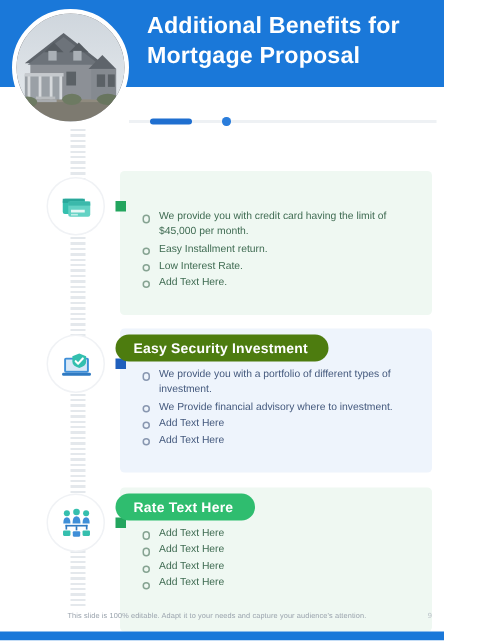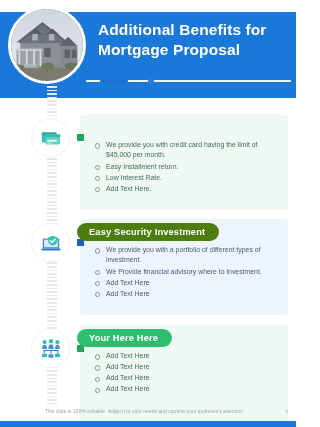--- a/index.html
+++ b/index.html
@@ -6,21 +6,21 @@
   html,body { width:296px; height:427px; }
   body {
     font-family:"Liberation Sans", sans-serif;
     background:#ffffff;
     position:relative;
     overflow:hidden;
   }
 
   
   .header {
-    position:absolute; left:0; top:12px; width:296px; height:86px;
+    position:absolute; left:0; top:0; width:296px; height:58px;
     background:#1a78d9;
   }
   .header-title {
     position:absolute; left:98px; top:8px; width:190px;
     color:#ffffff; font-size:15.5px; font-weight:bold;
     line-height:1.32; letter-spacing:0.1px;
   }
 
   
   .photo-circle {
@@ -254,21 +254,21 @@
       <rect x="11.4" y="14" width="1.2" height="3" fill="#2f7ac2"></rect>
       <rect x="4" y="13" width="1.2" height="3.4" fill="#2f7ac2"></rect>
       <rect x="18.8" y="13" width="1.2" height="3.4" fill="#2f7ac2"></rect>
       <rect x="2.2" y="17" width="5.4" height="4" rx="0.8" fill="#35bfae"></rect>
       <rect x="9.3" y="17.6" width="5.4" height="4" rx="0.8" fill="#3f8fd8"></rect>
       <rect x="16.4" y="17" width="5.4" height="4" rx="0.8" fill="#35bfae"></rect>
     </svg>
   </div>
   <div class="card green">
     <div class="pill-tail green"></div>
-    <div class="pill green">Your Here Here</div>
+    <div class="pill green">Rate Text Here</div>
     <ul class="bullets">
       <li>Add Text Here</li>
       <li>Add Text Here</li>
       <li>Add Text Here</li>
       <li>Add Text Here</li>
     </ul>
   </div>
 </div>
 
 <div class="footer-note">This slide is 100% editable. Adapt it to your needs and capture your audience's attention.</div>

